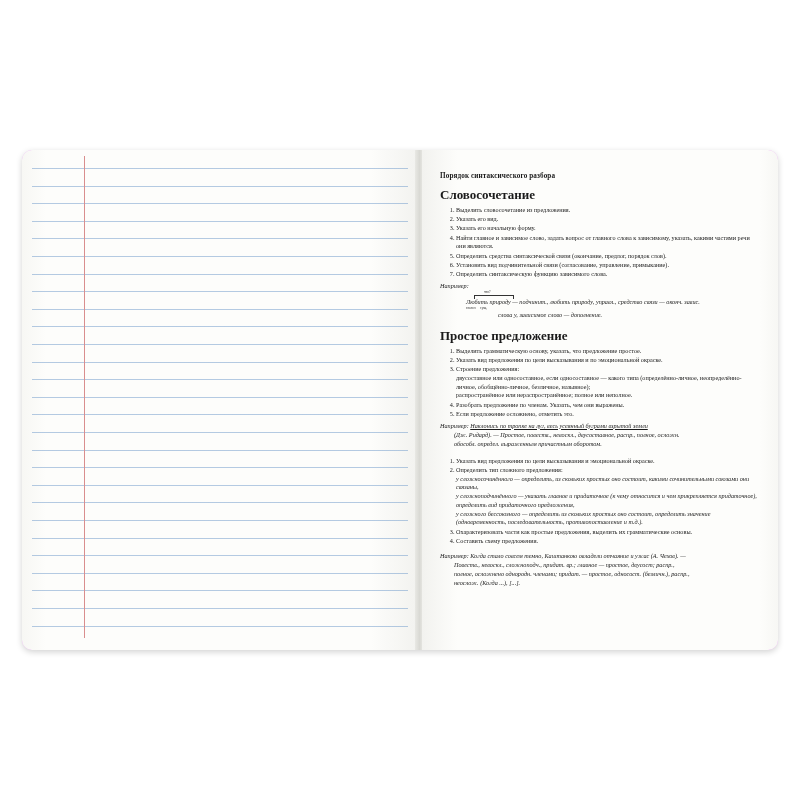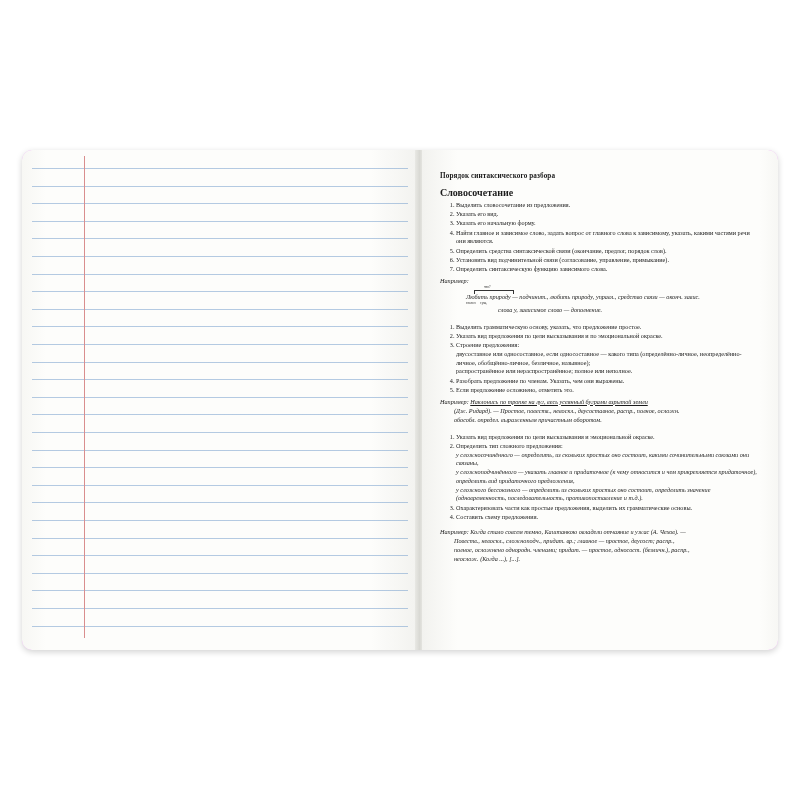--- a/index.html
+++ b/index.html
@@ -55,21 +55,21 @@
   }
   
   .content{
     position:absolute;left:18px;top:22px;width:320px;height:462px;
     color:#1b1b1b;
   }
   h1.doc-title{
     font-size:7.2px;font-weight:bold;margin:0 0 7px 0;letter-spacing:.1px;
   }
   h2.sec{
-    font-size:10px;font-weight:bold;margin:0 0 3px 0;
+    font-size:13px;font-weight:bold;margin:0 0 3px 0;
   }
   .block{margin-bottom:8px;}
   ol.list{
     margin:0 0 0 0;padding-left:16px;
     font-size:6.2px;line-height:1.42;
   }
   ol.list > li{margin-bottom:.4px;}
   ol.list li .sub{display:block;}
   .ex{
     font-size:6.2px;line-height:1.45;margin-top:3px;
@@ -128,20 +128,21 @@
             <div class="tiny" style="margin-left:26px;">
               <span>глагол</span>
               &nbsp;&nbsp;&nbsp;
               <span>сущ.</span>
             </div>
             <span class="body ex-ind" style="margin-left:58px;">слова у, зависимое слово — дополнение.</span>
           </div>
         </div>
 
         <div class="block">
+          <h2 class="sec">Простое предложение</h2>
           <ol class="list">
             <li>Выделить грамматическую основу, указать, что предложение простое.</li>
             <li>Указать вид предложения по цели высказывания и по эмоциональной окраске.</li>
             <li>
               <span>Строение предложения:</span>
               <span class="sub">двусоставное или односоставное, если односоставное — какого типа (определённо-личное, неопределённо-личное, обобщённо-личное, безличное, назывное);</span>
               <span class="sub">распространённое или нераспространённое; полное или неполное.</span>
             </li>
             <li>Разобрать предложение по членам. Указать, чем они выражены.</li>
             <li>Если предложение осложнено, отметить это.</li>

